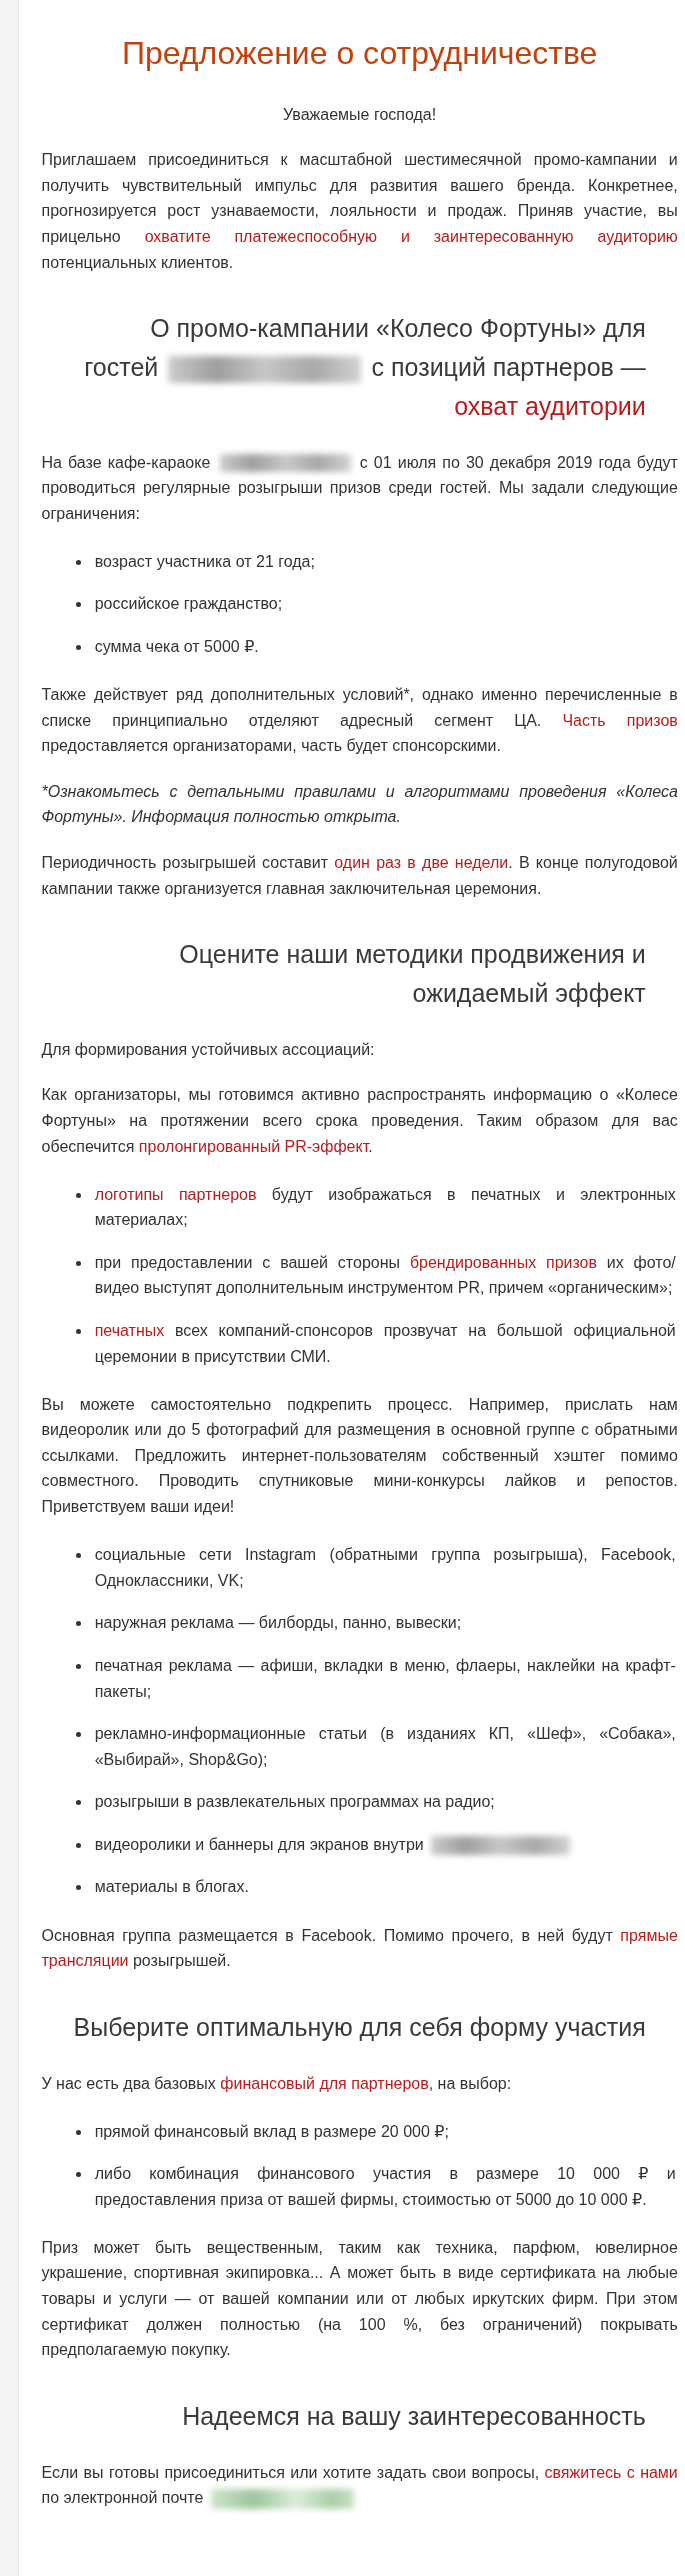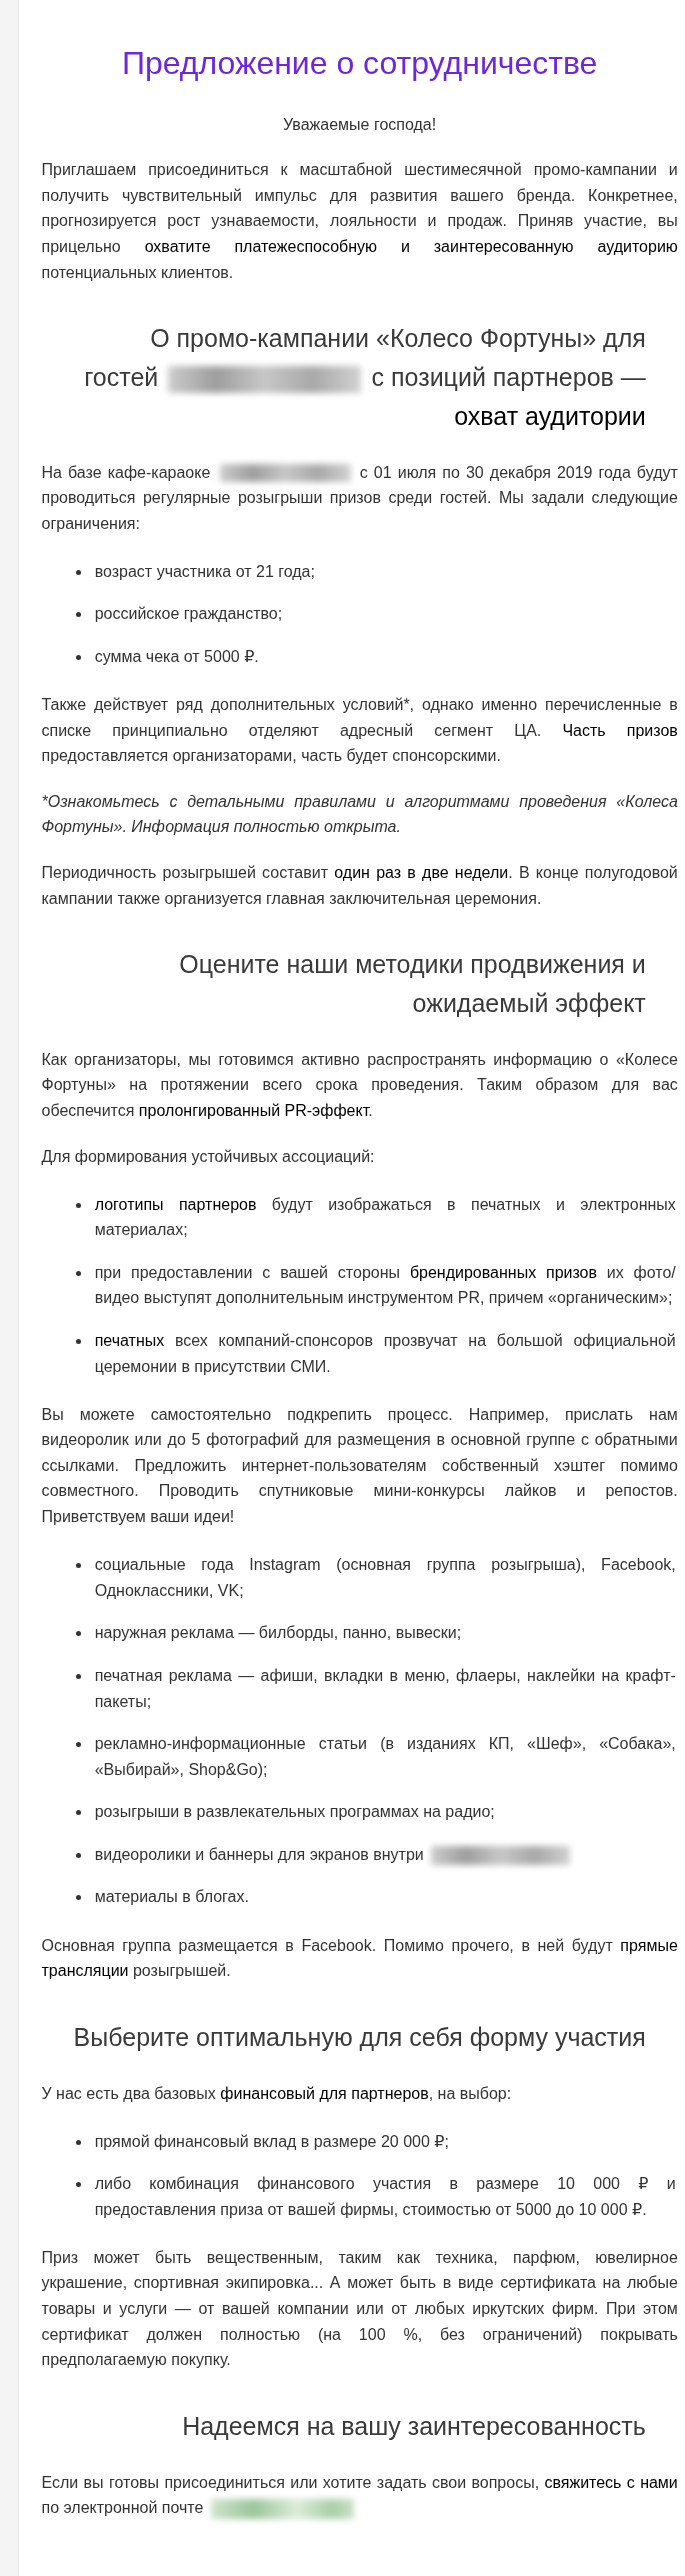--- a/index.html
+++ b/index.html
@@ -24,24 +24,24 @@
     background: #f4f4f4;
     border-right: 0.8px solid #e7e7e7;
   }
   .content {
     margin-left: 18.5px;
     padding: 17.7px 7.2px 32px 23px; 
   }
   h1 {
     font-size: 32px;
     font-weight: 400;
-    color: #6d28d9;
+    color: #c2410c;
     text-align: center;
     line-height: 1.25;
-    margin: 25px 0 29px 0;
+    margin: 15px 0 29px 0;
   }
   h2 {
     font-size: 25px;
     font-weight: 400;
     color: #3a3a3a;
     text-align: right;
     line-height: 1.55;
     margin: 34px 32px 24px 32px;
   }
   p {
@@ -57,21 +57,21 @@
     padding-left: 48px;
     list-style: disc outside;
   }
   li {
     font-size: 16px;
     line-height: 1.6;
     text-align: justify;
     margin: 17px 2px;
     padding-left: 3.2px;
   }
-  .red { color: #000000; }
+  .red { color: #b91c1c; }
   .redact {
     display: inline-block;
     vertical-align: middle;
     border-radius: 1.6px;
     filter: blur(3.2px);
     margin: 0 3.2px;
   }
   .redact-grey {
     background: linear-gradient(90deg, #cccccc 0%, #9e9e9e 25%, #c7c7c7 50%, #a8a8a8 75%, #d2d2d2 100%);
   }
@@ -92,30 +92,30 @@
       <p><span>На базе кафе-караоке </span><span class="redact redact-grey" style="width: 131px; height: 17.7px;"></span><span> с 01 июля по 30 декабря 2019 года будут проводиться регулярные розыгрыши призов среди гостей. Мы задали следующие ограничения:</span></p>
       <ul>
         <li><span>возраст участника от 21 года;</span></li>
         <li><span>российское гражданство;</span></li>
         <li><span>сумма чека от 5000 ₽.</span></li>
       </ul>
       <p><span>Также действует ряд дополнительных условий*, однако именно перечисленные в списке принципиально отделяют адресный сегмент ЦА. </span><span class="red">Часть призов</span><span> предоставляется организаторами, часть будет спонсорскими.</span></p>
       <p class="italic"><span>*Ознакомьтесь с детальными правилами и алгоритмами проведения «Колеса Фортуны». Информация полностью открыта.</span></p>
       <p><span>Периодичность розыгрышей составит </span><span class="red">один раз в две недели</span><span>. В конце полугодовой кампании также организуется главная заключительная церемония.</span></p>
       <h2><span>Оцените наши методики продвижения и ожидаемый эффект</span></h2>
+      <p><span>Для формирования устойчивых ассоциаций:</span></p>
       <p><span>Как организаторы, мы готовимся активно распространять информацию о «Колесе Фортуны» на протяжении всего срока проведения. Таким образом для вас обеспечится </span><span class="red">пролонгированный PR-эффект</span><span>.</span></p>
-      <p><span>Для формирования устойчивых ассоциаций:</span></p>
       <ul>
         <li><span class="red">логотипы партнеров</span><span> будут изображаться в печатных и электронных материалах;</span></li>
         <li><span>при предоставлении с вашей стороны </span><span class="red">брендированных призов</span><span> их фото/видео выступят дополнительным инструментом PR, причем «органическим»;</span></li>
         <li><span class="red">печатных</span><span> всех компаний-спонсоров прозвучат на большой официальной церемонии в присутствии СМИ.</span></li>
       </ul>
       <p><span>Вы можете самостоятельно подкрепить процесс. Например, прислать нам видеоролик или до 5 фотографий для размещения в основной группе с обратными ссылками. Предложить интернет-пользователям собственный хэштег помимо совместного. Проводить спутниковые мини-конкурсы лайков и репостов. Приветствуем ваши идеи!</span></p>
       <ul>
-        <li><span>социальные года Instagram (основная группа розыгрыша), Facebook, Одноклассники, VK;</span></li>
+        <li><span>социальные сети Instagram (обратными группа розыгрыша), Facebook, Одноклассники, VK;</span></li>
         <li><span>наружная реклама — билборды, панно, вывески;</span></li>
         <li><span>печатная реклама — афиши, вкладки в меню, флаеры, наклейки на крафт-пакеты;</span></li>
         <li><span>рекламно-информационные статьи (в изданиях КП, «Шеф», «Собака», «Выбирай», Shop&amp;Go);</span></li>
         <li><span>розыгрыши в развлекательных программах на радио;</span></li>
         <li><span>видеоролики и баннеры для экранов внутри </span><span class="redact redact-grey" style="width: 139px; height: 19.3px;"></span></li>
         <li><span>материалы в блогах.</span></li>
       </ul>
       <p><span>Основная группа размещается в Facebook. Помимо прочего, в ней будут </span><span class="red">прямые трансляции</span><span> розыгрышей.</span></p>
       <h2><span>Выберите оптимальную для себя форму участия</span></h2>
       <p><span>У нас есть два базовых </span><span class="red">финансовый для партнеров</span><span>, на выбор:</span></p>

